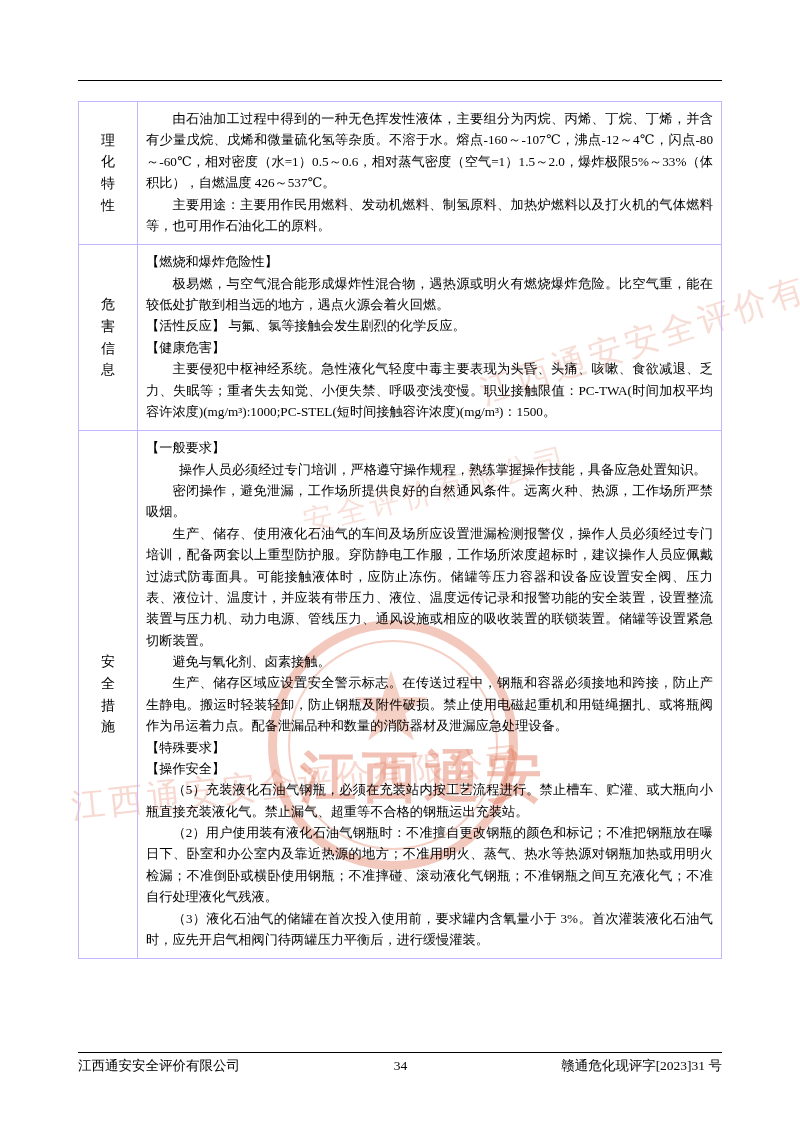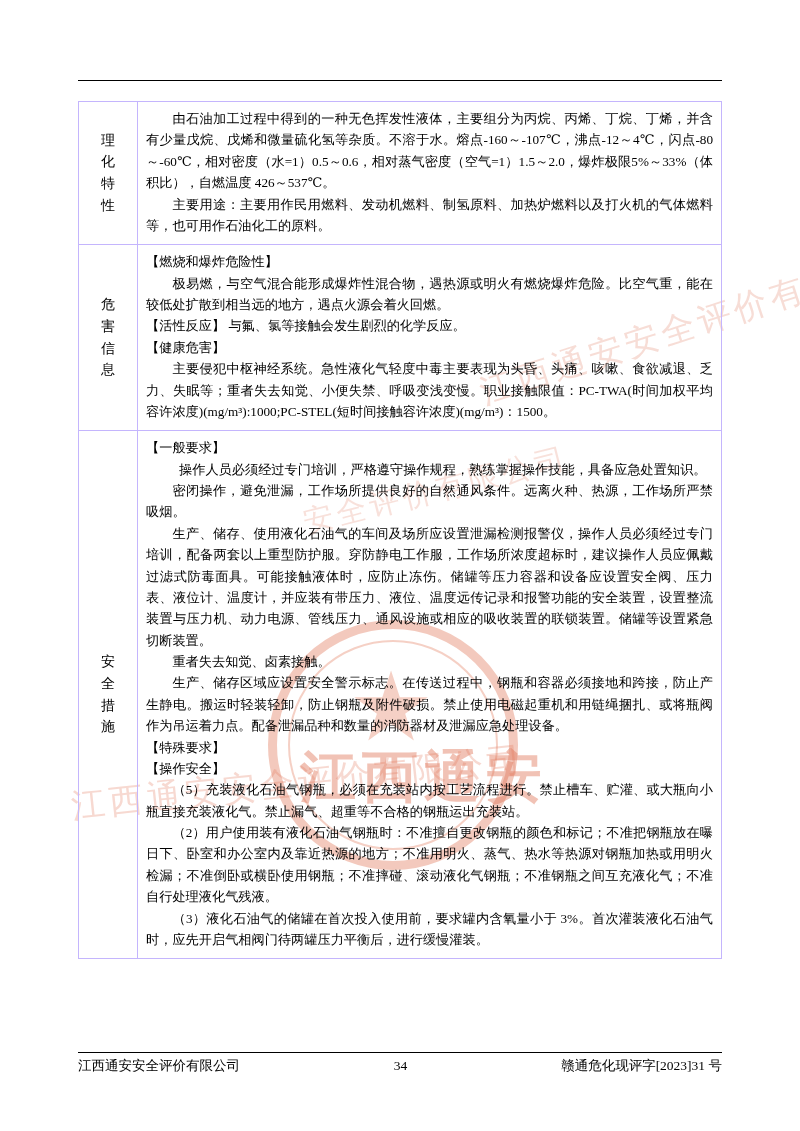--- a/index.html
+++ b/index.html
@@ -237,21 +237,21 @@
           <span>安</span>
           <span>全</span>
           <span>措</span>
           <span>施</span>
         </td>
         <td class="body">
           <p class="head">【一般要求】</p>
           <p class="noindent">操作人员必须经过专门培训，严格遵守操作规程，熟练掌握操作技能，具备应急处置知识。</p>
           <p>密闭操作，避免泄漏，工作场所提供良好的自然通风条件。远离火种、热源，工作场所严禁吸烟。</p>
           <p>生产、储存、使用液化石油气的车间及场所应设置泄漏检测报警仪，操作人员必须经过专门培训，配备两套以上重型防护服。穿防静电工作服，工作场所浓度超标时，建议操作人员应佩戴过滤式防毒面具。可能接触液体时，应防止冻伤。储罐等压力容器和设备应设置安全阀、压力表、液位计、温度计，并应装有带压力、液位、温度远传记录和报警功能的安全装置，设置整流装置与压力机、动力电源、管线压力、通风设施或相应的吸收装置的联锁装置。储罐等设置紧急切断装置。</p>
-          <p>重者失去知觉、卤素接触。</p>
+          <p>避免与氧化剂、卤素接触。</p>
           <p>生产、储存区域应设置安全警示标志。在传送过程中，钢瓶和容器必须接地和跨接，防止产生静电。搬运时轻装轻卸，防止钢瓶及附件破损。禁止使用电磁起重机和用链绳捆扎、或将瓶阀作为吊运着力点。配备泄漏品种和数量的消防器材及泄漏应急处理设备。</p>
           <p class="head">【特殊要求】</p>
           <p class="head">【操作安全】</p>
           <p>（5）充装液化石油气钢瓶，必须在充装站内按工艺流程进行。禁止槽车、贮灌、或大瓶向小瓶直接充装液化气。禁止漏气、超重等不合格的钢瓶运出充装站。</p>
           <p>（2）用户使用装有液化石油气钢瓶时：不准擅自更改钢瓶的颜色和标记；不准把钢瓶放在曝日下、卧室和办公室内及靠近热源的地方；不准用明火、蒸气、热水等热源对钢瓶加热或用明火检漏；不准倒卧或横卧使用钢瓶；不准摔碰、滚动液化气钢瓶；不准钢瓶之间互充液化气；不准自行处理液化气残液。</p>
           <p>（3）液化石油气的储罐在首次投入使用前，要求罐内含氧量小于 3%。首次灌装液化石油气时，应先开启气相阀门待两罐压力平衡后，进行缓慢灌装。</p>
         </td>
       </tr>
     </tbody>
   </table>

